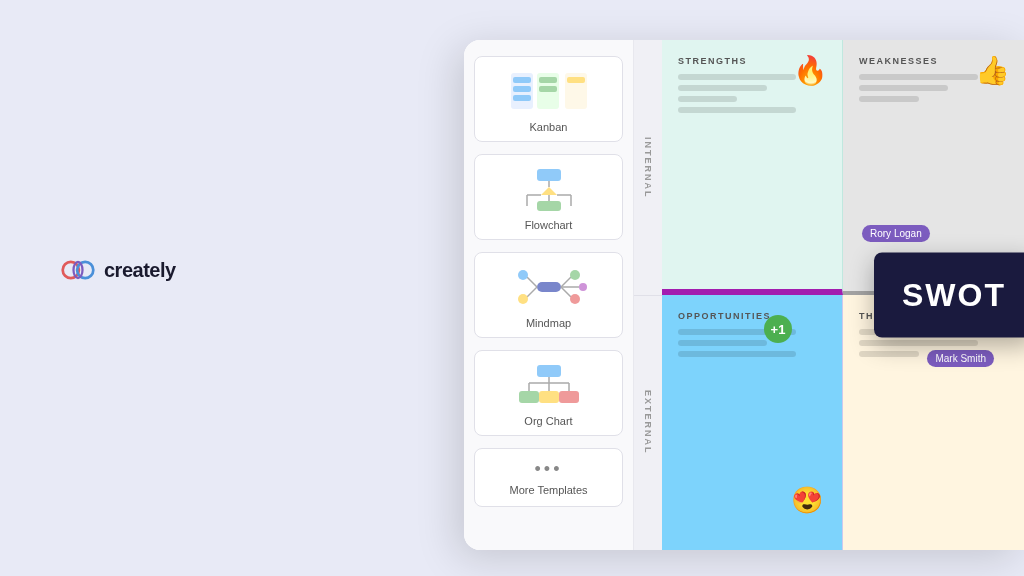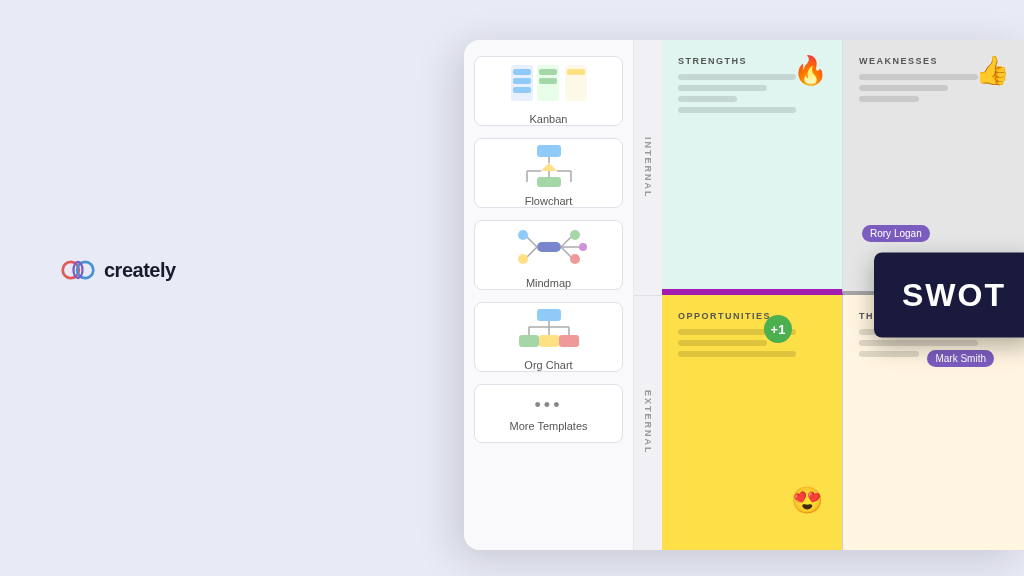--- a/index.html
+++ b/index.html
@@ -69,20 +69,21 @@
       display: flex;
       flex-direction: column;
       gap: 12px;
       flex-shrink: 0;
     }
 
     .template-item {
       background: #fff;
       border: 1px solid #e0e0e8;
       border-radius: 8px;
+      padding: 8px;
       text-align: center;
       cursor: pointer;
     }
 
     .template-thumb {
       width: 100%;
       height: 52px;
       display: flex;
       align-items: center;
       justify-content: center;
@@ -163,21 +164,21 @@
       border-right: 1px solid #c0e8df;
       border-bottom: 6px solid #a21caf;
     }
 
     .swot-cell.weaknesses {
       background: #e5e5e5;
       border-bottom: 4px solid #a3a3a3;
     }
 
     .swot-cell.opportunities {
-      background: #fde047;
+      background: #7dd3fc;
       border-right: 1px solid #ccc8ee;
     }
 
     .swot-cell.threats {
       background: #fff5e0;
     }
 
     .swot-cell-title {
       font-size: 9px;
       font-weight: 800;

